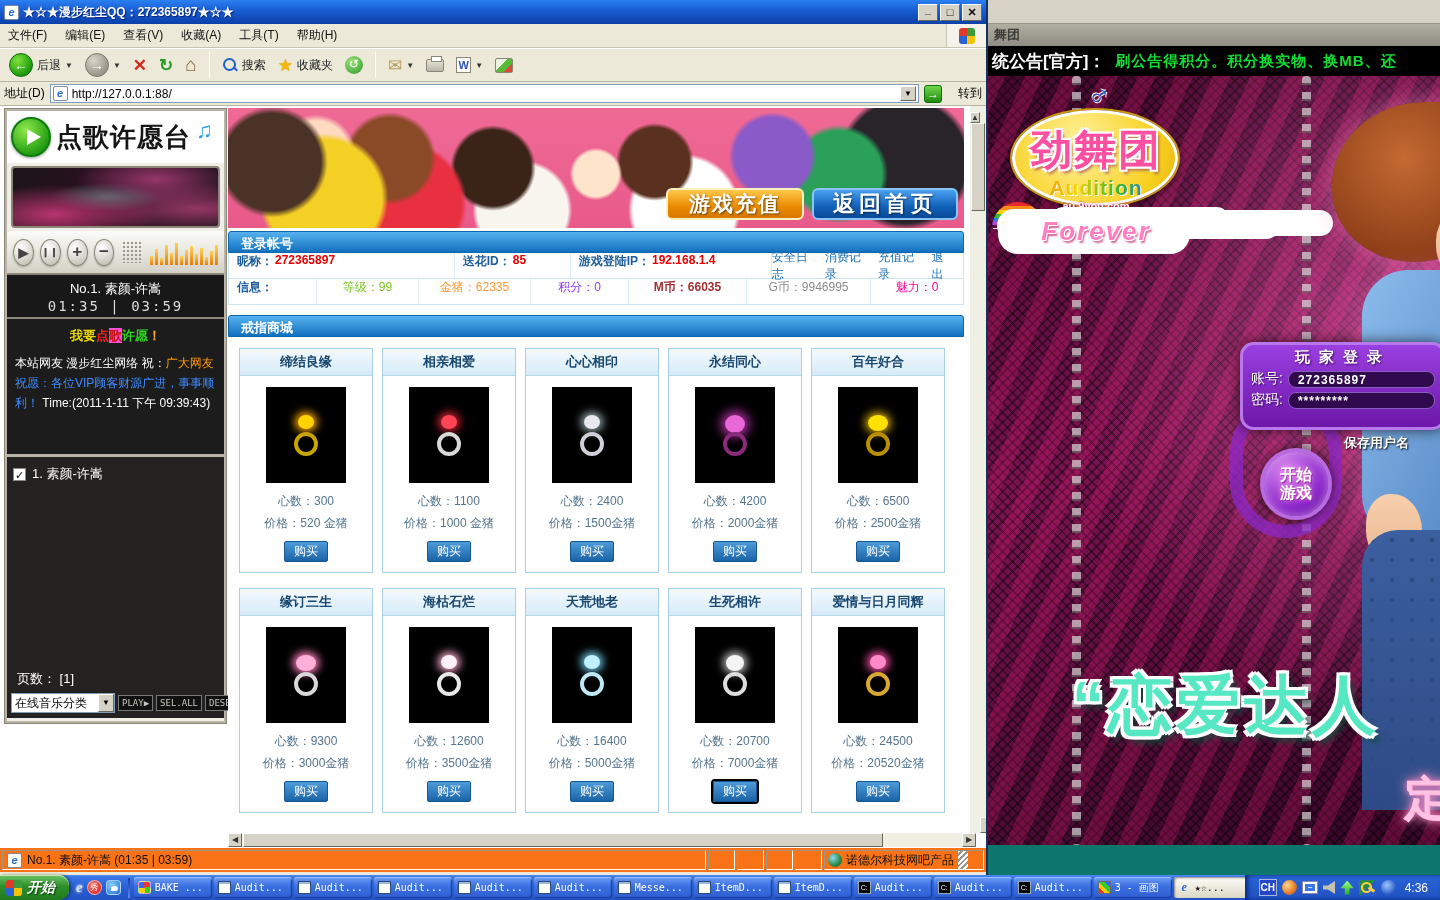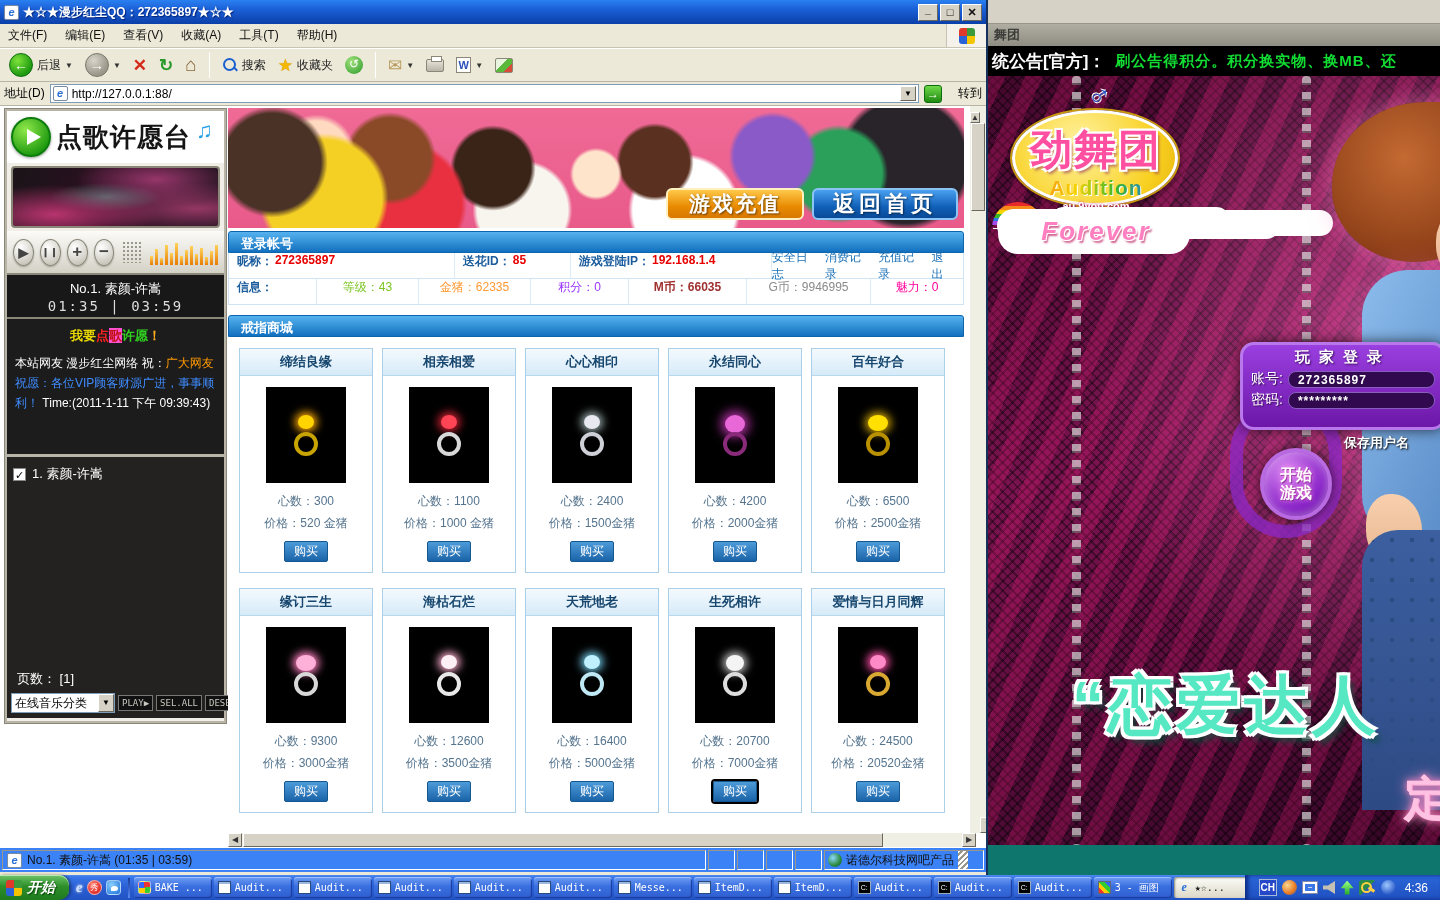--- a/index.html
+++ b/index.html
@@ -62,21 +62,21 @@
 .vs-up::before{content:"▲"}
 .vs-down::before{content:"▼"}
 .vs-down{position:absolute;bottom:0}
 .vs-thumb{position:absolute;top:17px;width:14px;left:1px;height:88px;background:#d6d2c6;border:1px solid;border-color:#fff #6a675c #6a675c #fff}
 .hscroll-row{height:14px;background:#fff;position:relative}
 .hscroll{position:absolute;left:228px;width:748px;height:14px;background:#f0efe4}
 .hs-btn{position:absolute;top:0;width:14px;height:14px;background:#d6d2c6;border:1px solid;border-color:#fff #6a675c #6a675c #fff;font-size:8px;text-align:center;line-height:12px;color:#333}
 .hs-left{left:0}.hs-left::before{content:"◀"}
 .hs-right{right:0}.hs-right::before{content:"▶"}
 .hs-thumb{position:absolute;left:15px;top:0;width:640px;height:14px;background:#d6d2c6;border:1px solid;border-color:#fff #6a675c #6a675c #fff}
-.statusbar{height:25px;background:#3b82f6;border-top:1px solid #fff;display:flex;align-items:center;font-size:12px;color:#111;padding:0 2px}
+.statusbar{height:25px;background:#f97316;border-top:1px solid #fff;display:flex;align-items:center;font-size:12px;color:#111;padding:0 2px}
 .sb-left{flex:1;display:flex;align-items:center;gap:5px;border:1px solid;border-color:#9a968a #fff #fff #9a968a;height:20px;padding:0 4px}
 .sb-cell{width:27px;height:20px;border:1px solid;border-color:#9a968a #fff #fff #9a968a;margin-left:2px}
 .sb-right{width:160px;height:20px;border:1px solid;border-color:#9a968a #fff #fff #9a968a;margin-left:2px;display:flex;align-items:center;gap:4px;padding:0 3px;overflow:hidden}
 .g-globe{width:14px;height:14px;border-radius:50%;background:radial-gradient(circle at 35% 35%,#8fd8ff,#2a8a3a 60%,#14508a)}
 .sb-grip{width:10px;height:18px;background:repeating-linear-gradient(135deg,#fff 0 2px,#9a968a 2px 4px)}
 
 
 .player{position:absolute;left:5px;top:3px;width:221px;height:614px;background:#f0eee6;border:2px solid #b8b4a8;box-shadow:0 0 0 1px #8a8778}
 .pl-logo{height:52px;background:#fff;display:flex;align-items:center;gap:5px;padding-left:4px}
 .pl-play{width:40px;height:40px;border-radius:50%;background:radial-gradient(circle at 35% 30%,#8fe84a,#1f9a10 75%);border:2px solid #0c7d0c;position:relative;box-shadow:0 1px 3px #0006}
@@ -426,21 +426,21 @@
               </span>
             <span class="acct-links">
               <span class="lnk">安全日志</span>
               <span class="lnk">消费记录</span>
               <span class="lnk">充值记录</span>
               <span class="lnk">退出</span>
             </span>
           </div>
           <div class="acct-row">
             <span class="acell c-navy" style="width:88px">信息：</span>
-            <span class="acell c-green" style="width:102px;justify-content:center">等级：43</span>
+            <span class="acell c-green" style="width:102px;justify-content:center">等级：99</span>
             <span class="acell c-orange" style="width:112px;justify-content:center">金猪：62335</span>
             <span class="acell c-purple" style="width:98px;justify-content:center">积分：0</span>
             <span class="acell c-maroon" style="width:118px;justify-content:center">M币：66035</span>
             <span class="acell c-gray" style="width:124px;justify-content:center">G币：9946995</span>
             <span class="acell c-magenta" style="flex:1;justify-content:center;border-right:none">魅力：0</span>
           </div>
         </div>
 
         <div class="shop">
           <div class="sec-header">戒指商城</div>

